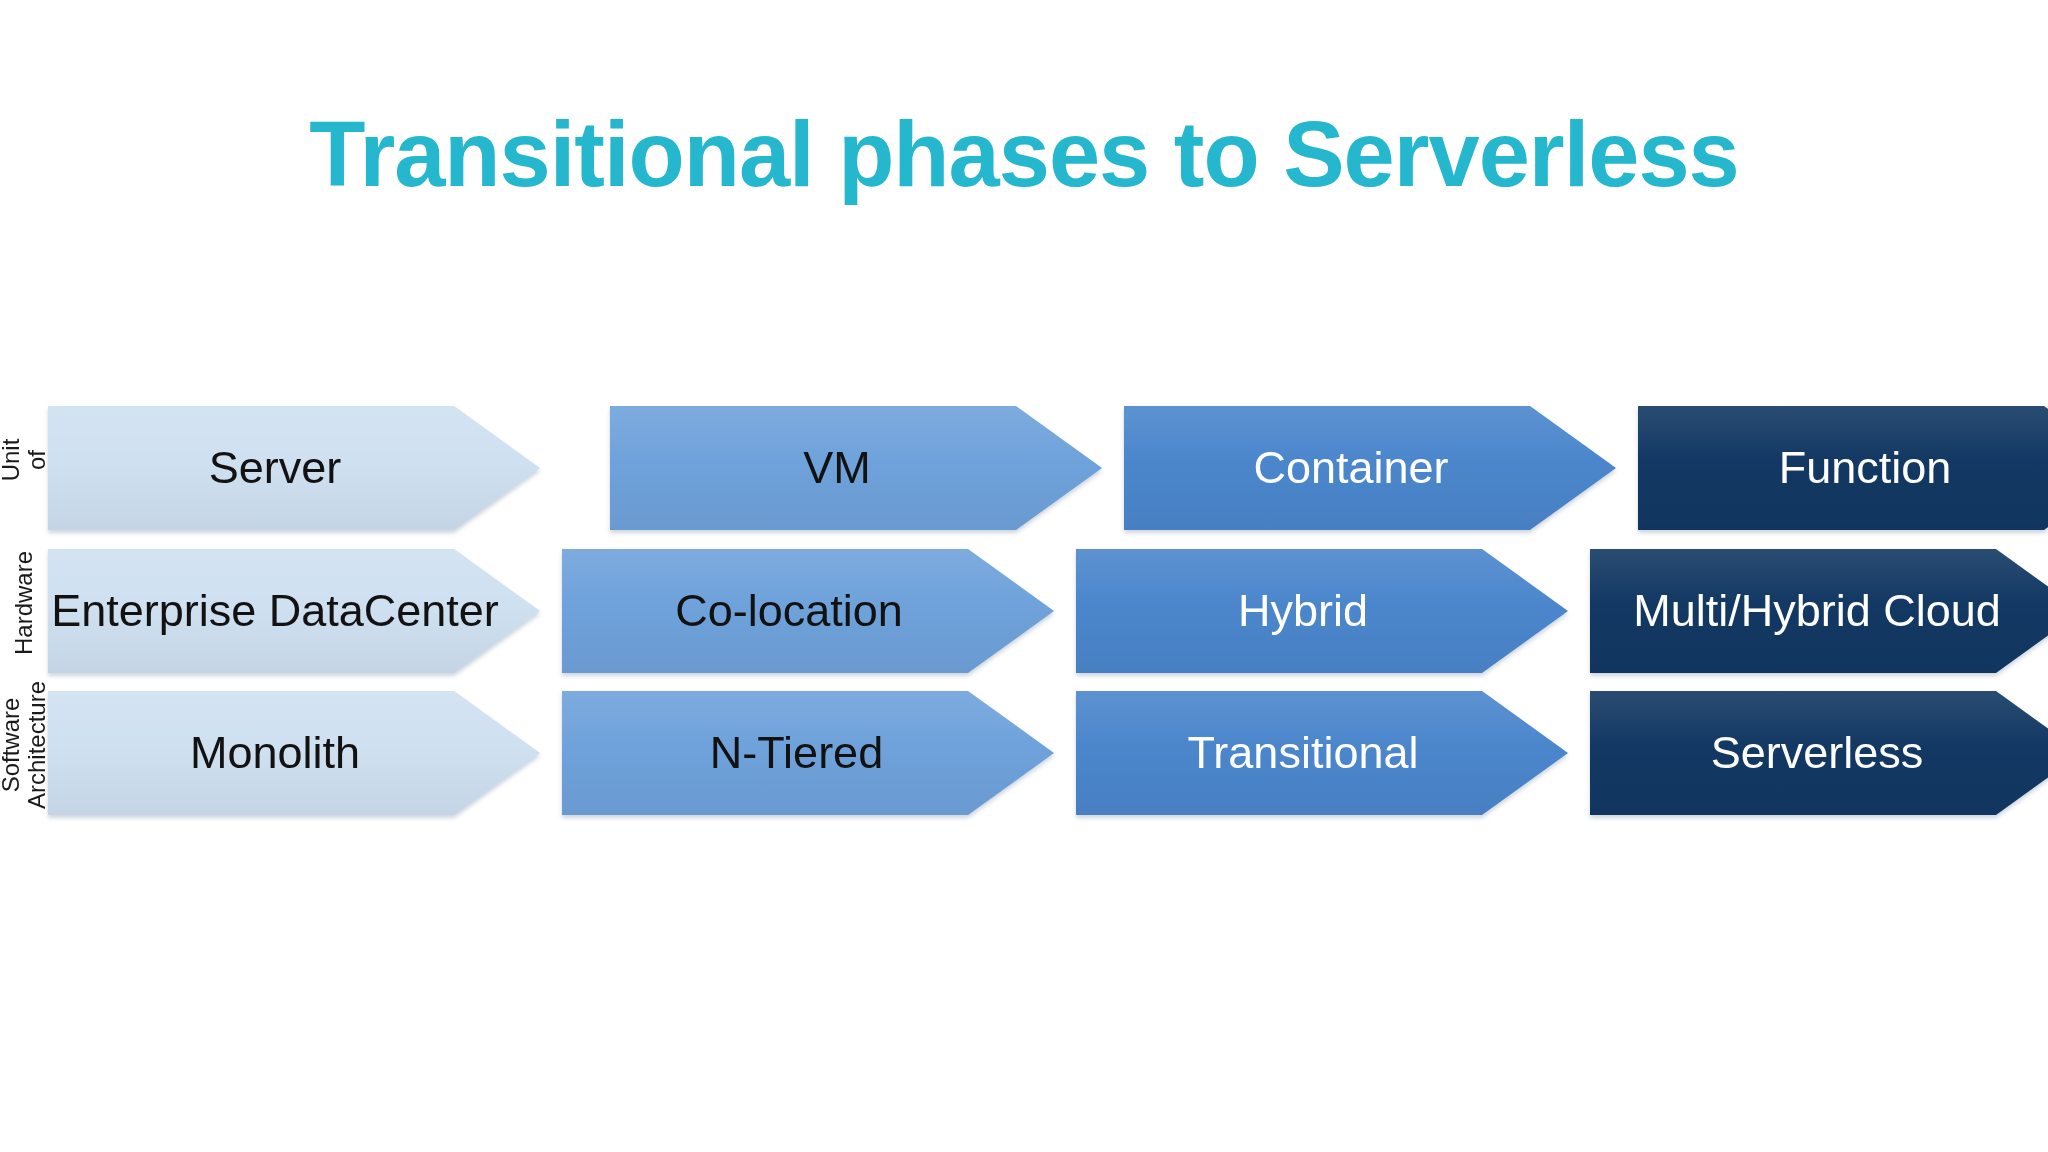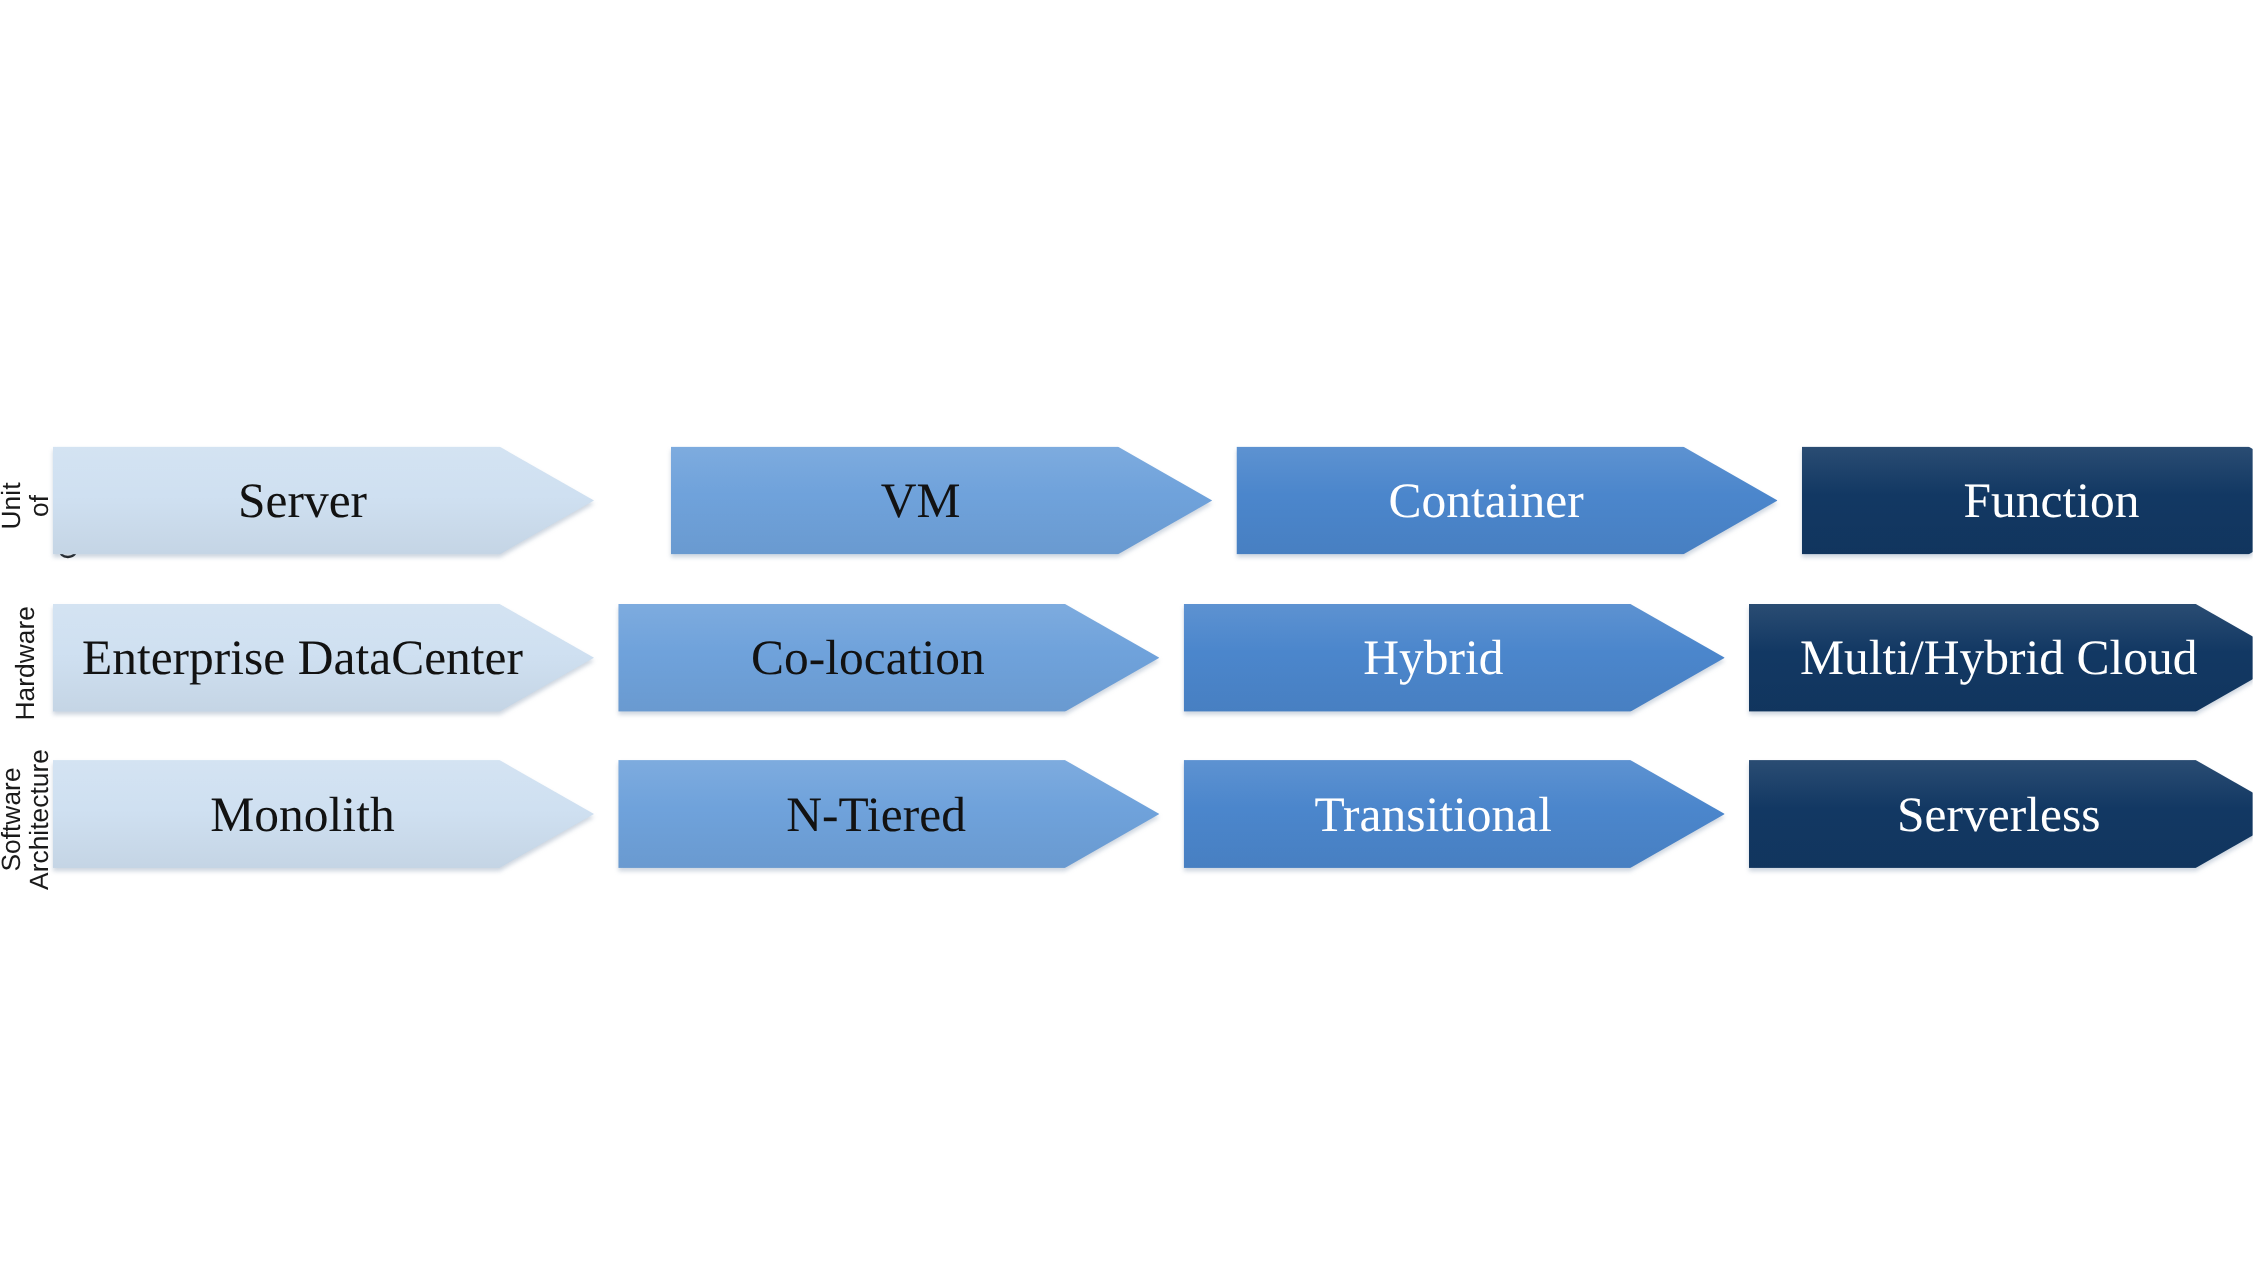--- a/index.html
+++ b/index.html
@@ -51,38 +51,38 @@
   .arrows {
     display: flex;
     gap: 22px;
     flex: 0 0 auto;
   }
   .arrow-wrap {
     filter: drop-shadow(0px 3px 2px rgba(90, 115, 150, 0.30));
   }
   .arrow {
     width: 492px;
-    height: 98px;
+    height: 124px;
     clip-path: polygon(0 0, calc(100% - 86px) 0, 100% 50%, calc(100% - 86px) 100%, 0 100%);
     display: flex;
     align-items: center;
     justify-content: center;
     padding-right: 38px;
     box-sizing: border-box;
     font-size: 45px;
     white-space: nowrap;
     background-image: linear-gradient(180deg, rgba(255,255,255,0.10) 0%, rgba(255,255,255,0.0) 45%, rgba(0,0,0,0.05) 100%);
-    font-family: Liberation Serif, serif;
   }
 </style>
 </head>
 <body>
 
 <div class="slide" style="background-color: rgb(255, 255, 255);">
 
+  <div class="title" style="color: rgb(37, 183, 205);">Transitional phases to Serverless</div>
 
   <div class="row row-1">
     <div class="gutter">
       <span class="rot-label">Atomic Unit
 of Compute</span>
     </div>
     <div class="arrows">
       <div class="arrow-wrap">
         <div class="arrow" style="background-color: rgb(207, 224, 241); color: rgb(18, 18, 18);">Server</div>
       </div>

